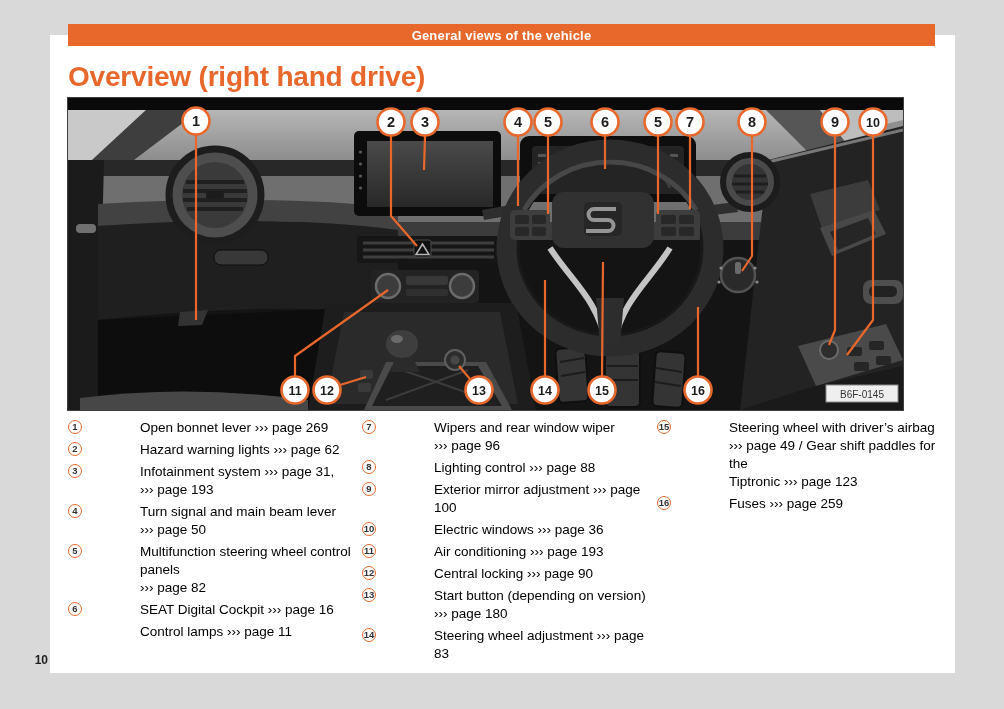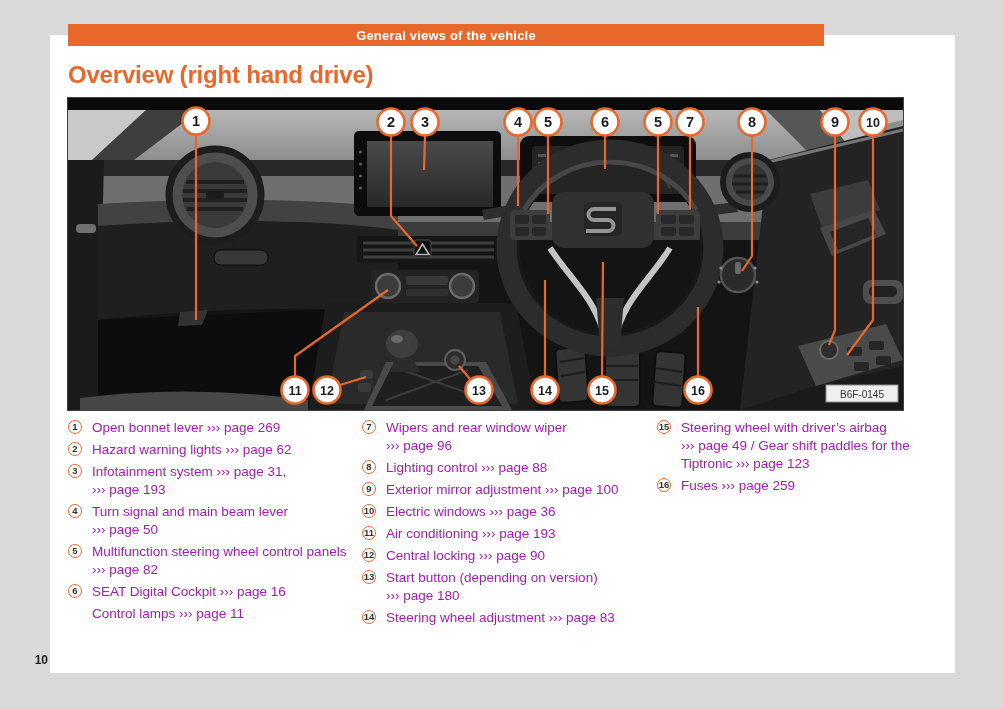--- a/index.html
+++ b/index.html
@@ -7,47 +7,47 @@
   body{
     width:1004px;height:709px;position:relative;overflow:hidden;
     background:#d9d9d9;
     font-family:"Liberation Sans",sans-serif;
   }
   .page{
     position:absolute;left:50px;top:35px;width:905px;height:638px;
     background:#ffffff;
   }
   .header-bar{
-    position:absolute;left:68px;top:24px;width:756px;height:22px;
+    position:absolute;left:68px;top:24px;width:867px;height:22px;
     background:var(--accent);
     display:flex;align-items:center;justify-content:center;
     color:#fff;font-size:13px;font-weight:bold;letter-spacing:.2px;
   }
   .heading{
     position:absolute;left:68px;top:61px;
-    color:var(--accent);font-size:24px;font-weight:bold;letter-spacing:-0.2px;
+    color:var(--accent);font-size:28px;font-weight:bold;letter-spacing:-0.2px;
   }
   .figure{
     position:absolute;left:68px;top:98px;width:835px;height:312px;
     background:#161616;outline:1px solid #3f3f3f;
   }
   .legend-col{position:absolute;top:419px;}
   .legend-col.c1{left:68px;width:290px;}
   .legend-col.c2{left:362px;width:290px;}
   .legend-col.c3{left:657px;width:284px;}
   .legend-item{display:flex;gap:10px;margin-bottom:4px;align-items:flex-start;}
   .badge{
     flex:0 0 auto;width:12px;height:12px;margin-top:1px;
     border:1.5px solid var(--accent);border-radius:50%;background:#fff;
     display:flex;align-items:center;justify-content:center;
     font-size:9.5px;font-weight:bold;color:#333;line-height:1;
   }
   .badge.empty{visibility:hidden;}
   .itext{
-    font-size:13.5px;line-height:18px;color:#a21caf;white-space:pre-line;
+    font-size:13.5px;line-height:18px;color:#000000;white-space:pre-line;margin-left:48px;
   }
   .pagenum{
     position:absolute;left:26px;top:653px;width:22px;text-align:right;
     font-size:12px;font-weight:bold;color:#1f1f1f;
   }
 </style>
 </head>
 <body>
 
 <div class="page"></div>

